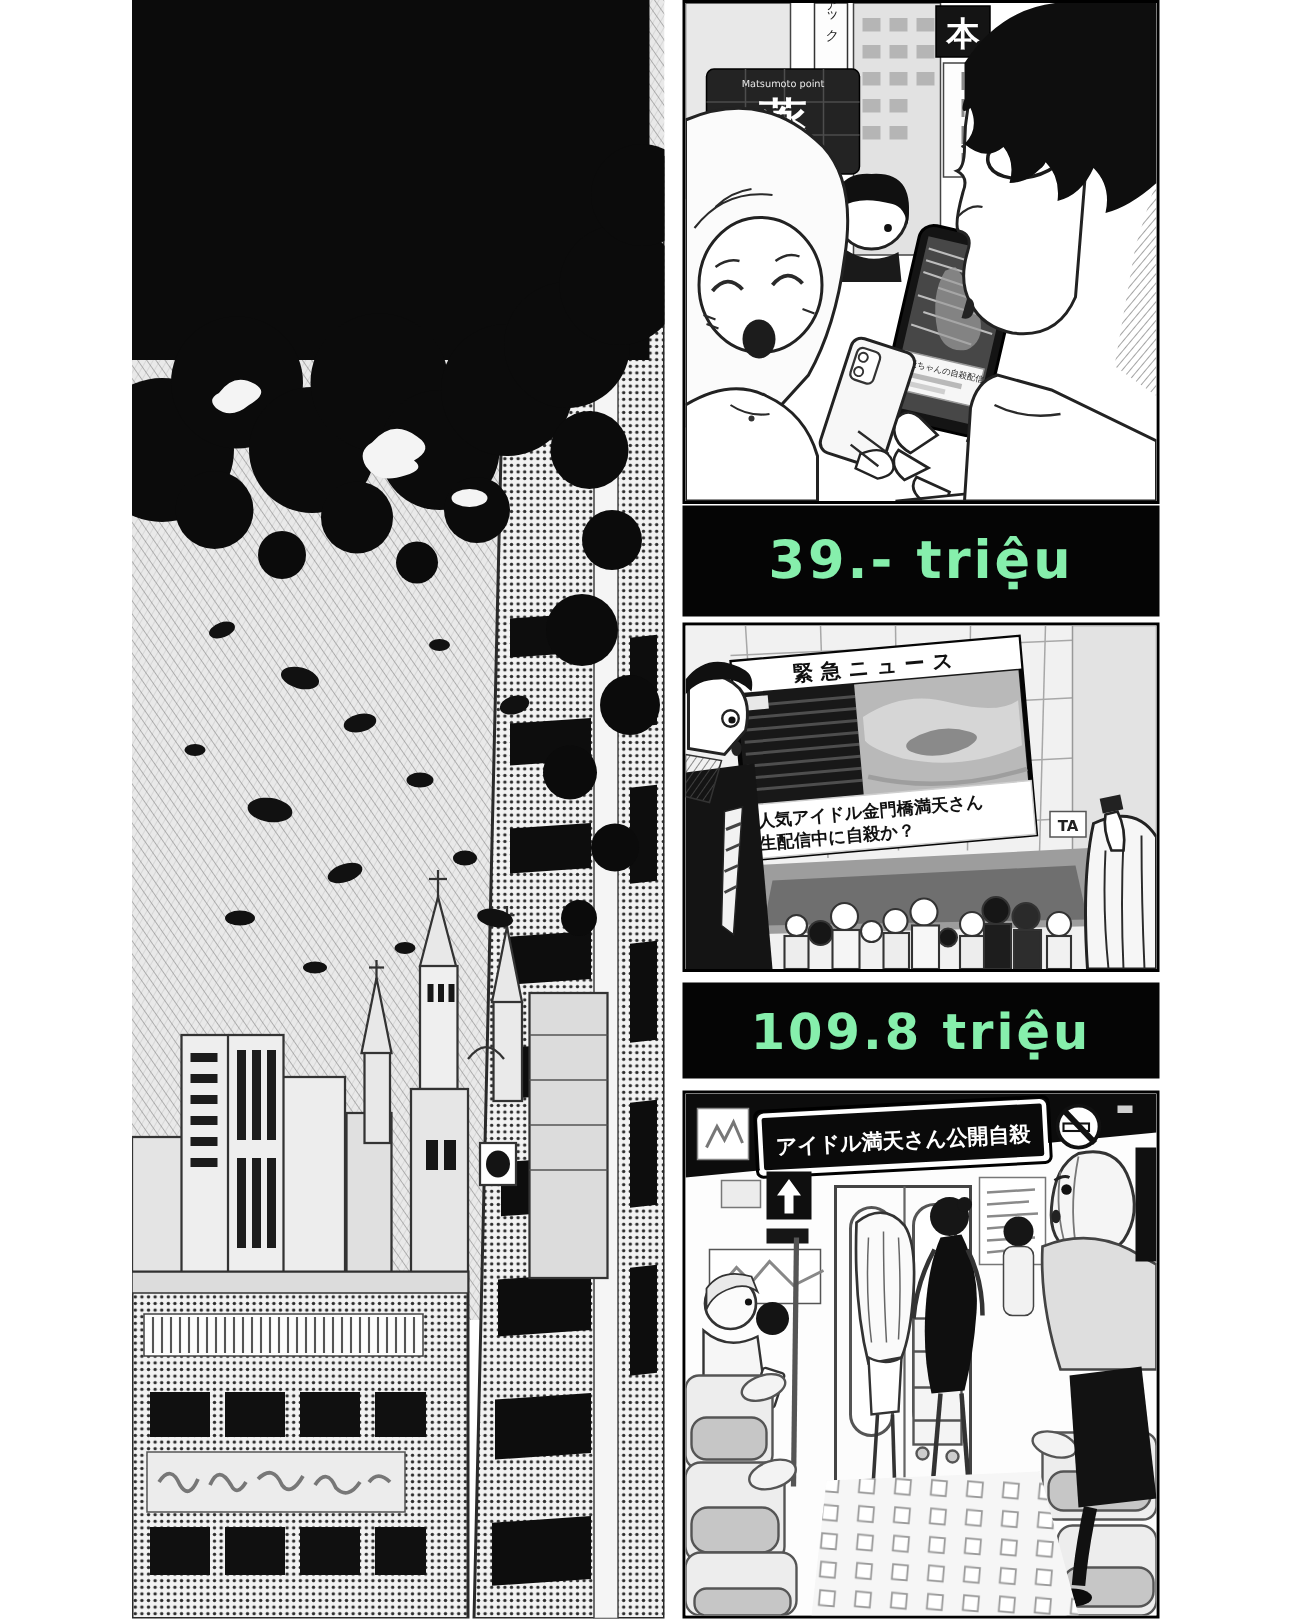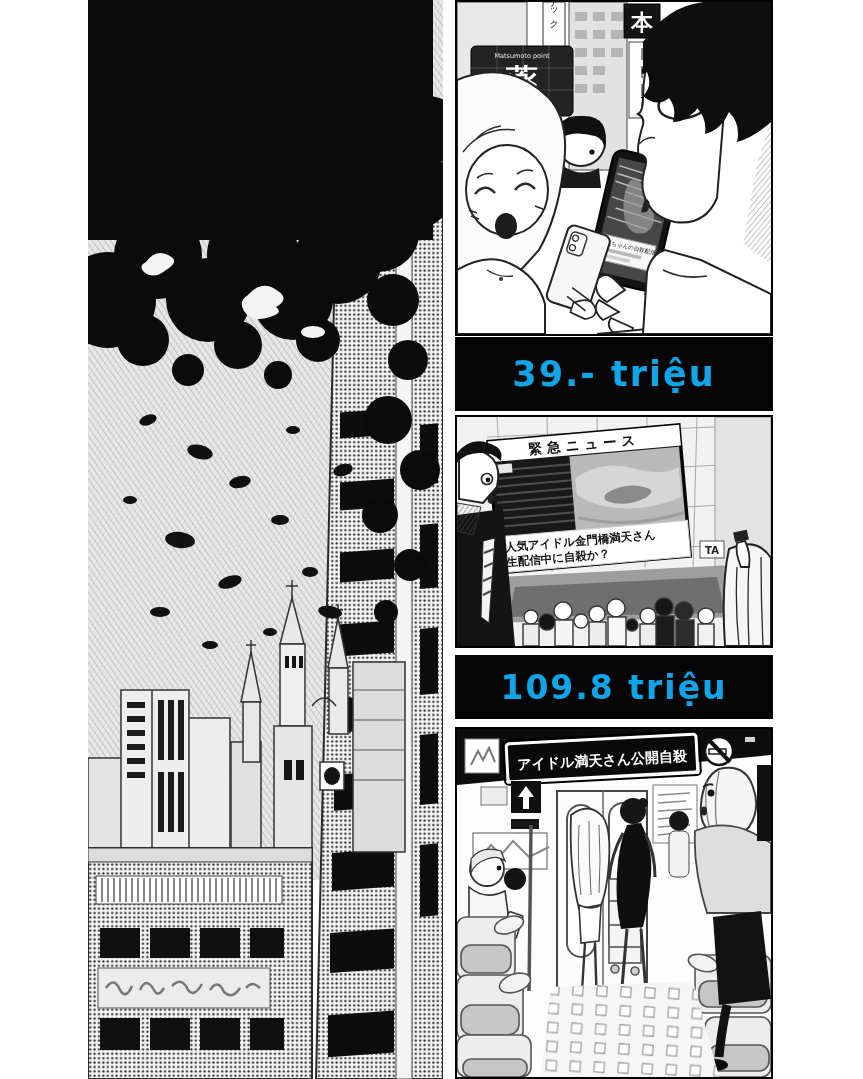--- a/index.html
+++ b/index.html
@@ -3,21 +3,21 @@
 <meta charset="utf-8">
 <style>
   html,body{margin:0;padding:0;}
   body{width:863px;height:1079px;background:#ffffff;overflow:hidden;
        font-family:"DejaVu Sans", sans-serif;}
   .page{position:relative;width:863px;height:1079px;background:#fff;}
   .abs{position:absolute;}
   .panel{background:#fff;}
   .framed{border:2px solid #000;box-sizing:border-box;}
   .caption-bar{background:#050505;display:flex;align-items:center;justify-content:center;}
-  .caption-text{color:#0ea5e9;font-weight:700;font-size:35px;letter-spacing:2px;
+  .caption-text{color:#86efac;font-weight:700;font-size:35px;letter-spacing:2px;
                 font-family:"DejaVu Sans", sans-serif;}
   svg{display:block;}
   .ln{stroke:#2a2a2a;fill:none;}
 </style>
 </head>
 <body>
 
 <div class="page">
 
   <div class="abs panel" style="left:88px;top:0;width:355px;height:1079px;">

